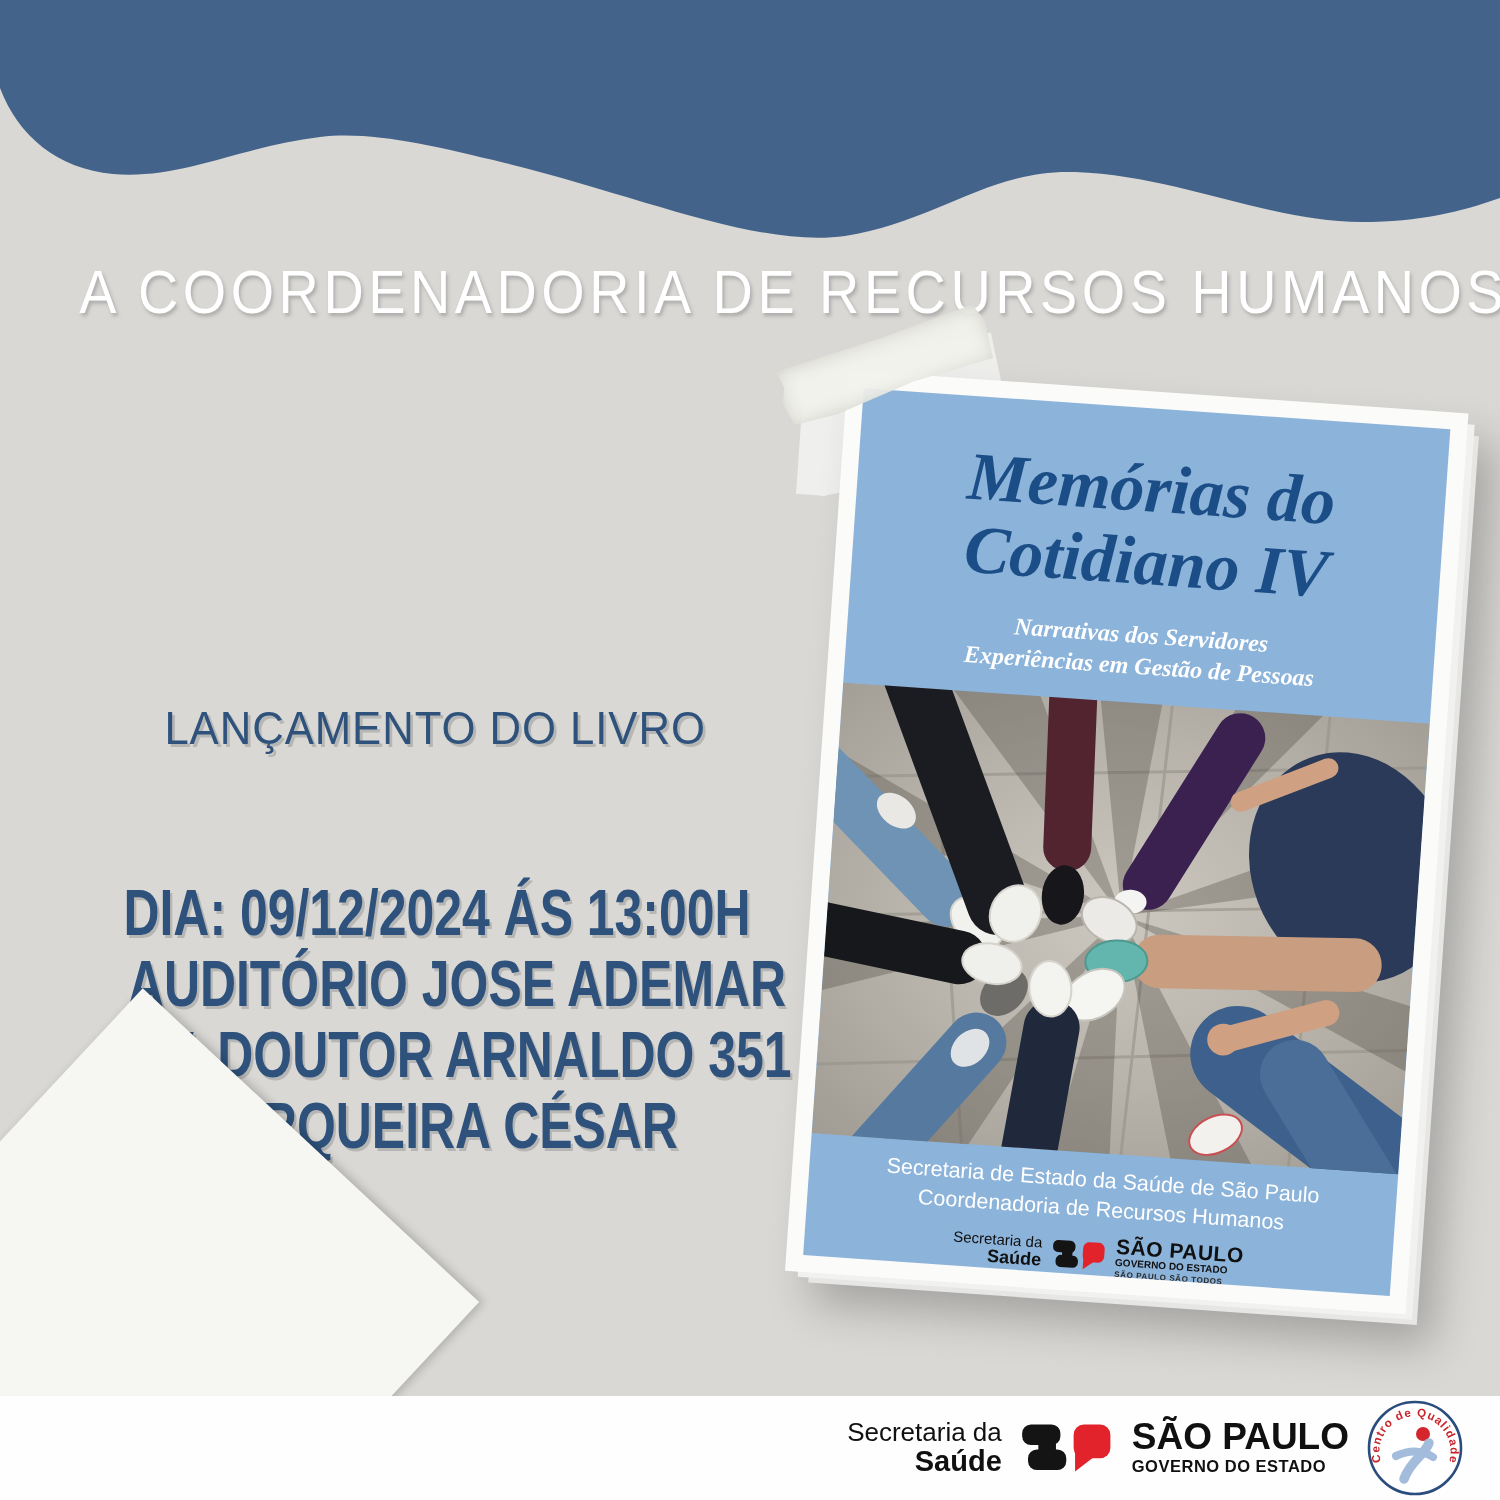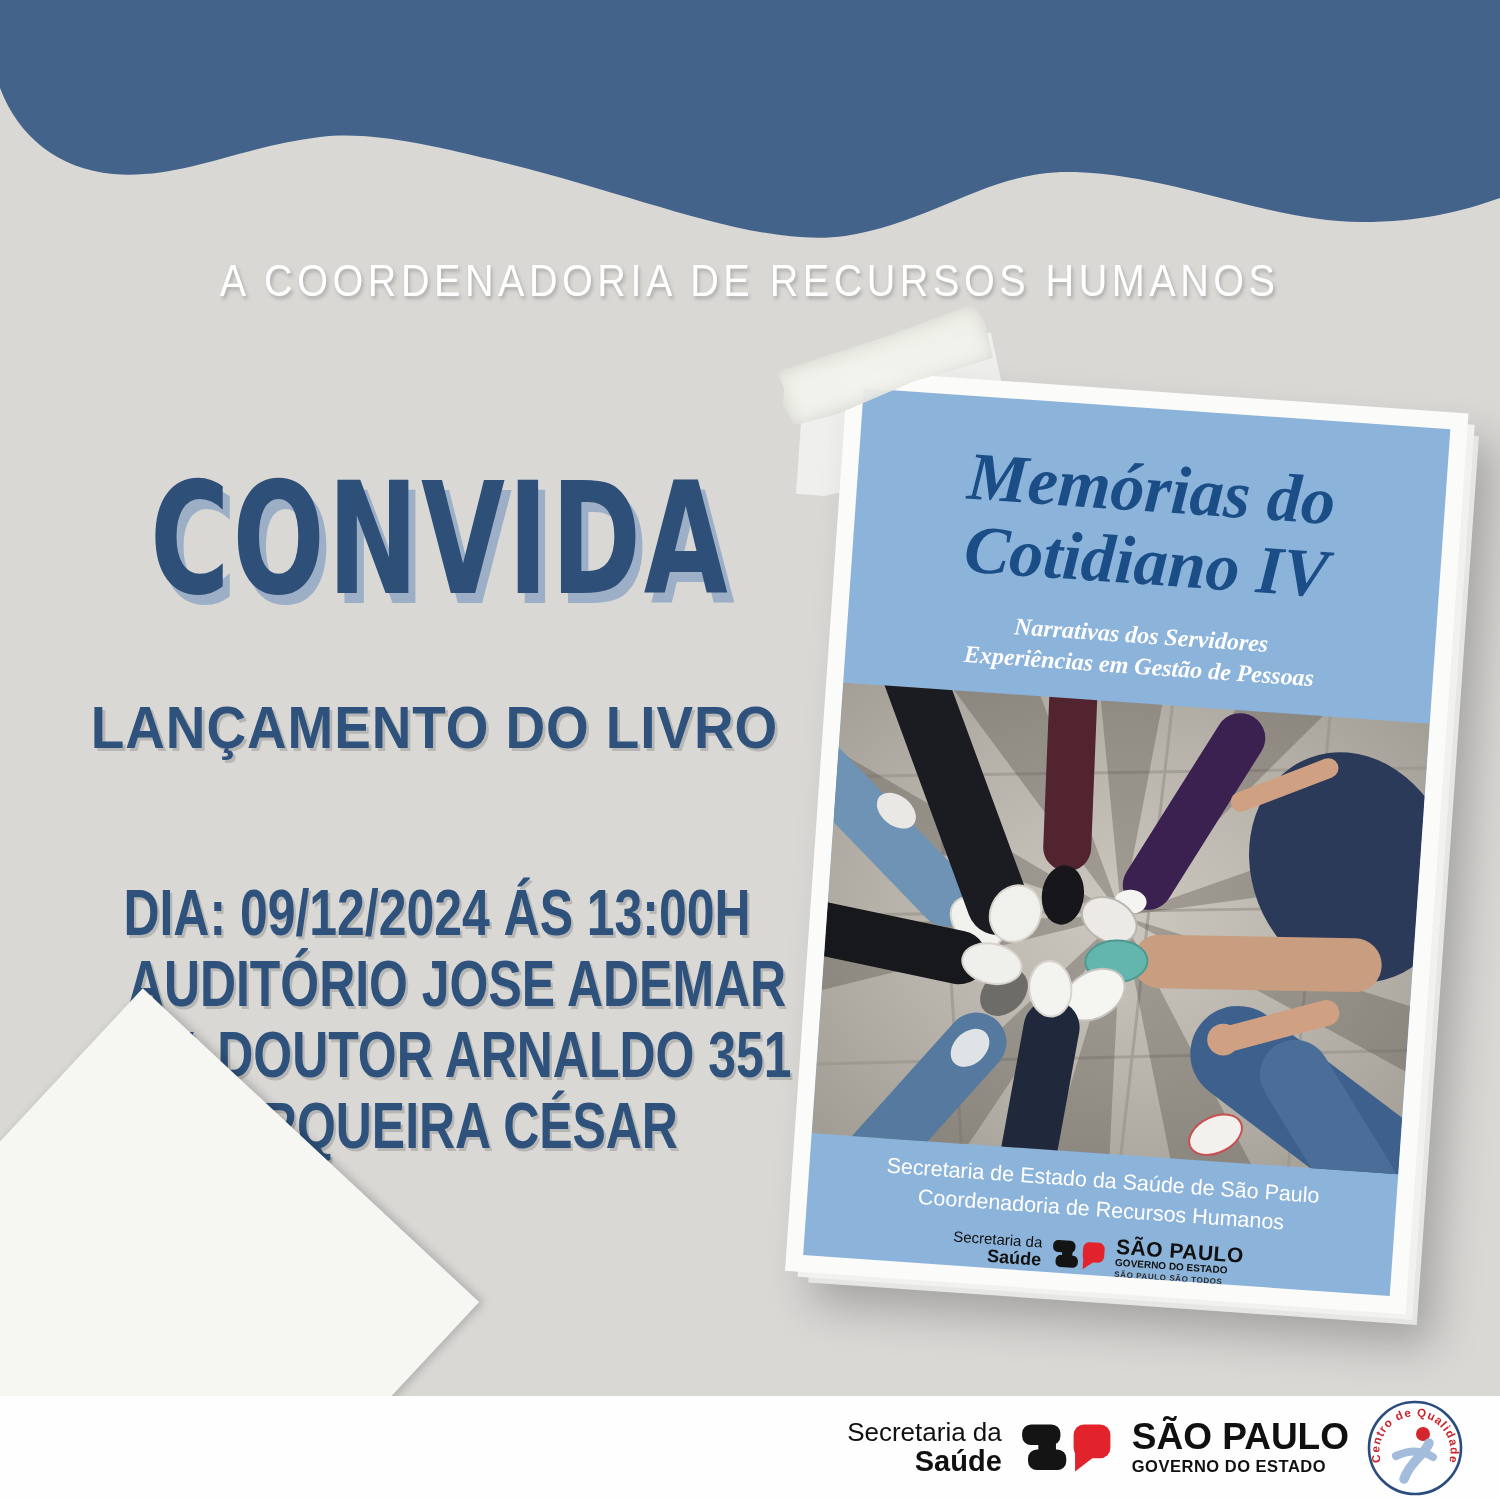--- a/index.html
+++ b/index.html
@@ -5,34 +5,34 @@
   html,body{margin:0;padding:0;background:#d9d8d5;}
   #canvas{position:relative;width:1500px;height:1500px;background:#d9d8d5;overflow:hidden;
           font-family:"Liberation Sans",sans-serif;}
   .sq{display:inline-block;white-space:nowrap;}
 
   
   #wave{position:absolute;top:0;left:0;z-index:1;}
 
   
   .header-line{position:absolute;top:256px;left:0;width:1500px;text-align:center;z-index:2;
-    color:#ffffff;font-size:44px;font-weight:400;letter-spacing:5px;
+    color:#ffffff;font-size:62px;font-weight:400;letter-spacing:5px;
     text-shadow:2px 3px 4px rgba(90,90,90,.35);}
   .header-line .sq{transform:scaleX(.9);transform-origin:center;}
 
   
   .convida{position:absolute;top:462px;left:150px;z-index:2;line-height:1;}
   .convida .sq{font-family:"DejaVu Sans",sans-serif;font-weight:bold;font-size:155px;
     letter-spacing:4px;color:#2d4f78;transform:scaleX(.70);transform-origin:left top;
     text-shadow:10px 10px 0 #9cafc6;}
 
   
   .event-block{position:absolute;left:35px;width:800px;text-align:center;z-index:2;color:#2e527c;}
   .event-a{top:692px;}
-  .event-a .line{font-size:59px;font-weight:bold;line-height:72px;letter-spacing:1px;
+  .event-a .line{font-size:47px;font-weight:normal;line-height:72px;letter-spacing:1px;
     text-shadow:3px 3px 0 rgba(125,125,125,.38);}
   .event-a .sq{transform:scaleX(.93);transform-origin:center;}
   .event-b{top:878px;}
   .event-b .line{font-size:64px;font-weight:bold;line-height:71px;
     text-shadow:3px 3px 0 rgba(125,125,125,.38);}
   .event-b .sq{transform:scaleX(.78);transform-origin:center;}
 
   
   .backsheet{position:absolute;left:806px;top:352px;width:200px;height:125px;background:#eeeeec;
     transform:rotate(-12deg);z-index:4;}
@@ -87,23 +87,20 @@
   <svg id="wave" width="1500" height="260" viewBox="0 0 1500 260" aria-hidden="true">
     <path d="M0,0 H1500 V198 C1460,212 1420,222 1362,222 C1268,222 1180,176 1075,172
              C990,169 935,222 845,236 C758,248 640,196 505,163 C430,145 372,131 320,137
              C242,146 180,180 113,174 C58,169 18,136 0,88 Z" fill="#44638a"></path>
   </svg>
 
   <div class="header-line">
     <span class="sq">A COORDENADORIA DE RECURSOS HUMANOS</span>
   </div>
 
-  <div class="convida">
-    <span class="sq">CONVIDA</span>
-  </div>
 
   <div class="event-block event-a" style="position:absolute;">
     <div class="line"><span class="sq">LANÇAMENTO DO LIVRO</span></div>
   </div>
   <div class="event-block event-b" style="position:absolute;">
     <div class="line"><span class="sq">DIA: 09/12/2024 ÁS 13:00H</span></div>
     <div class="line"><span class="sq">AUDITÓRIO JOSE ADEMAR</span></div>
     <div class="line"><span class="sq">AV. DOUTOR ARNALDO 351</span></div>
     <div class="line"><span class="sq">CERQUEIRA CÉSAR</span></div>
   </div>

